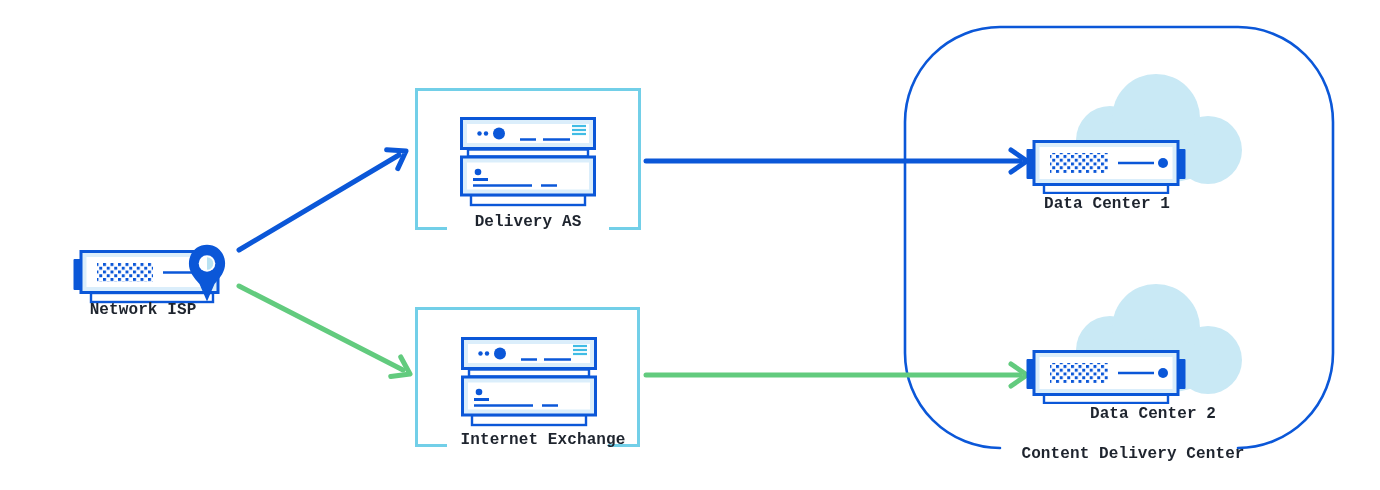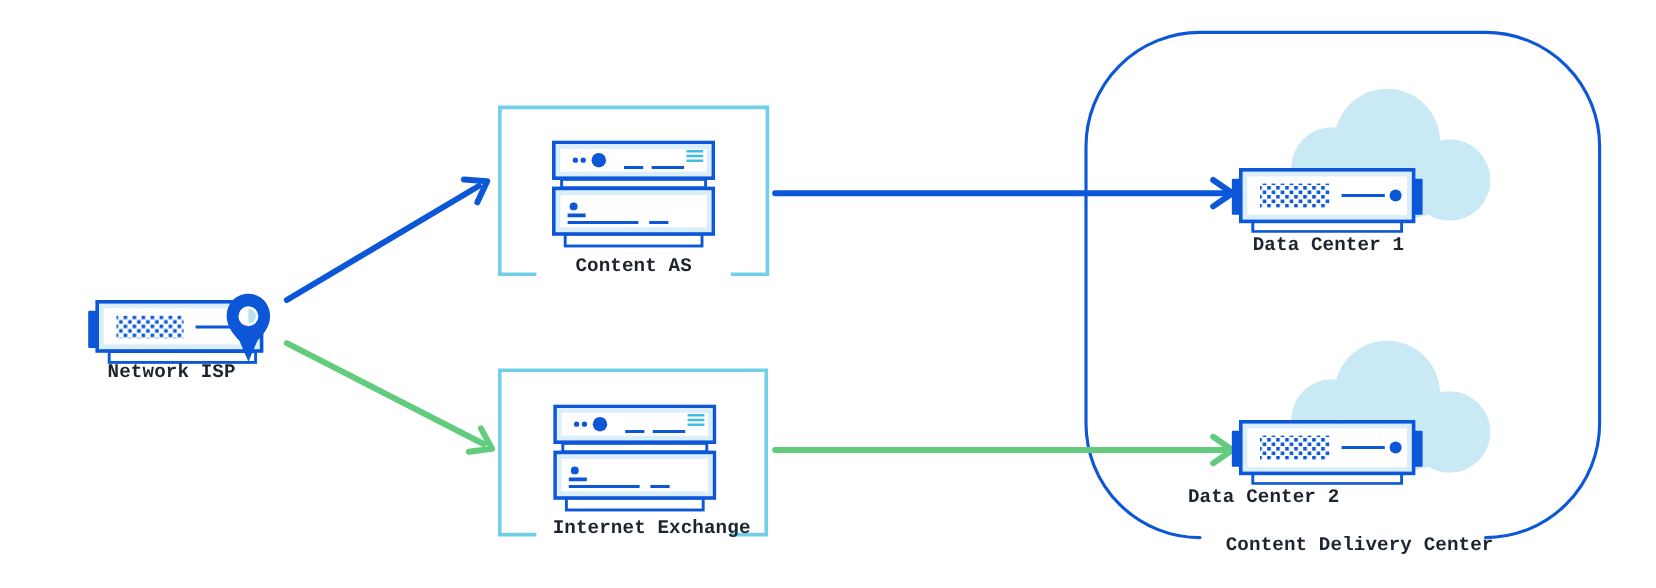--- a/index.html
+++ b/index.html
@@ -174,19 +174,19 @@
       <rect x="18" y="44.5" width="124" height="8.5" class="f-white st-blue" stroke-width="2.4"></rect>
       <rect x="8" y="1.5" width="144" height="43" class="f-pale st-blue" stroke-width="3"></rect>
       <rect x="13.5" y="7" width="133" height="32" class="f-white"></rect>
       <rect x="24" y="13" width="58" height="20" fill="url(#dots)"></rect>
       <line x1="92" y1="23" x2="128" y2="23" class="st-blue" stroke-width="2.5"></line>
       <circle cx="137" cy="23" r="5" class="f-blue"></circle>
     </svg>
   </div>
 
   <div class="lbl" style="left:143px;top:310px;">Network ISP</div>
-  <div class="lbl" style="left:528px;top:222px;">Content AS</div>
+  <div class="lbl" style="left:528px;top:222px;">Delivery AS</div>
   <div class="lbl" style="left:527px;top:440px;padding-left:32px;">Internet Exchange</div>
   <div class="lbl" style="left:1107px;top:204px;">Data Center 1</div>
-  <div class="lbl" style="left:1053px;top:414px;">Data Center 2</div>
+  <div class="lbl" style="left:1153px;top:414px;">Data Center 2</div>
   <div class="lbl" style="left:1133px;top:454px;">Content Delivery Center</div>
 
 </div>
 
 </body></html>

